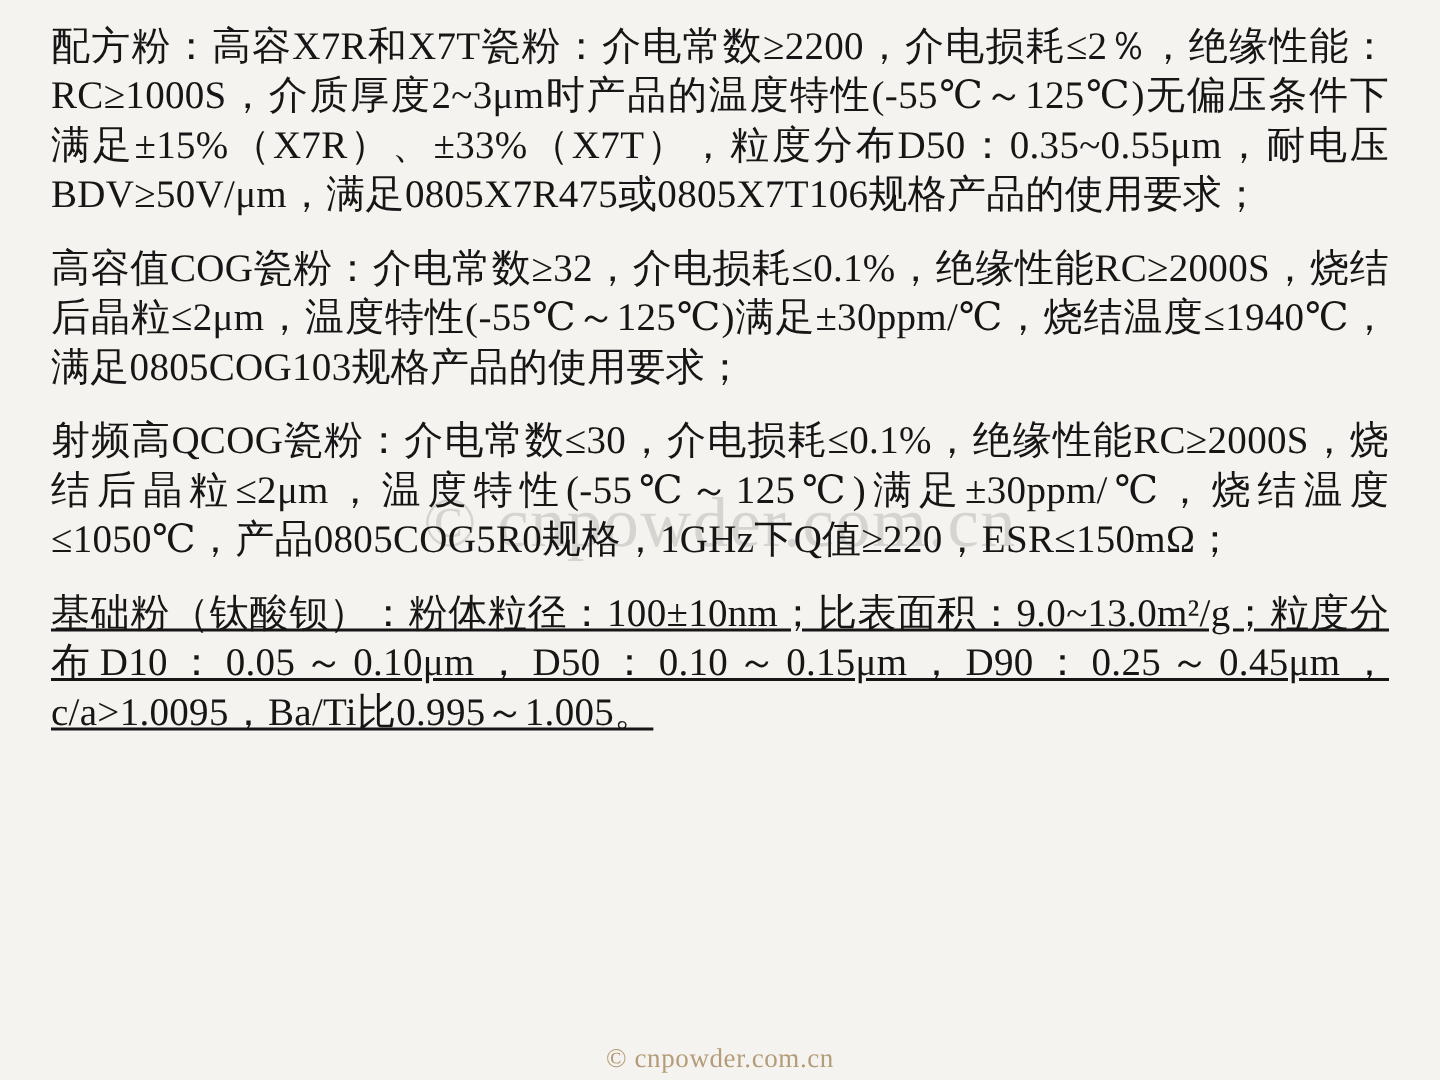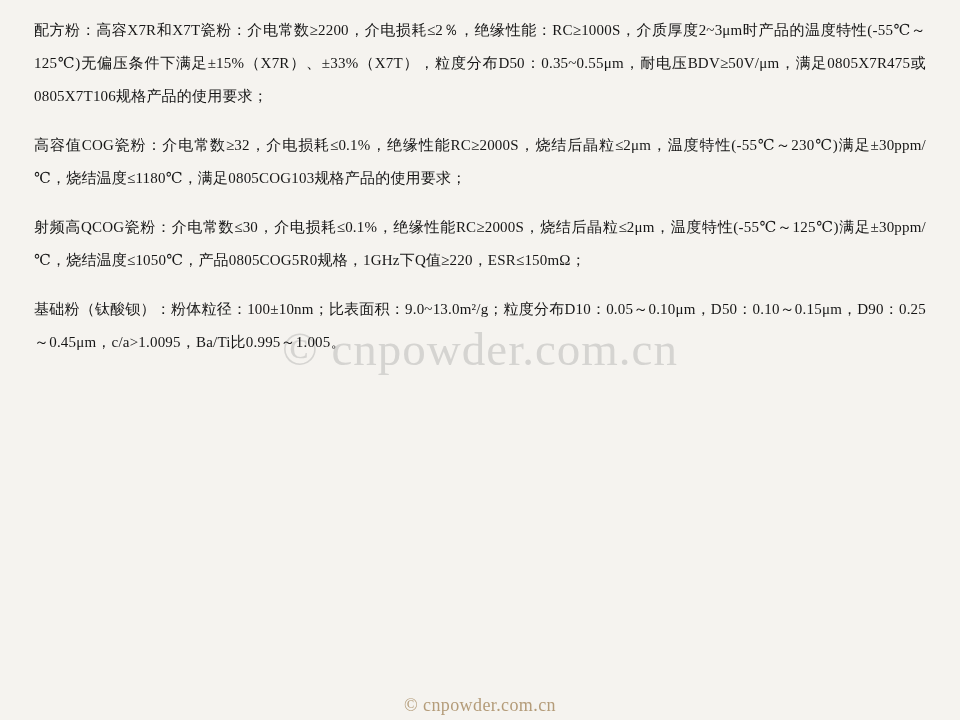--- a/index.html
+++ b/index.html
@@ -17,32 +17,33 @@
   #page {
     position: absolute;
     left: 0; top: 0;
     width: 960px;
     height: 720px;
     background: #f5f3ef;
     box-sizing: border-box;
     padding: 14px 34px 0 34px;
   }
   .para {
-    font-size: 15px;
+    font-size: 26px;
     line-height: 33px;
     color: #161616;
     margin: 0 0 16px 0;
     text-align: justify;
     text-justify: inter-ideograph;
     letter-spacing: 0.2px;
     position: relative;
     z-index: 3;
   }
   .para.last {
     margin-bottom: 0;
+    text-decoration: underline;
   }
   
   .watermark-main {
     position: absolute;
     left: 0;
     top: 322px;
     width: 960px;
     text-align: center;
     font-family: "Liberation Serif", "DejaVu Serif", serif;
     font-size: 47px;
@@ -67,18 +68,18 @@
   }
 </style>
 </head>
 <body>
 
 <div id="page">
 
   <div class="watermark-main">© cnpowder.com.cn</div>
 
   <p class="para">配方粉：高容X7R和X7T瓷粉：介电常数≥2200，介电损耗≤2％，绝缘性能：RC≥1000S，介质厚度2~3μm时产品的温度特性(-55℃～125℃)无偏压条件下满足±15%（X7R）、±33%（X7T），粒度分布D50：0.35~0.55μm，耐电压BDV≥50V/μm，满足0805X7R475或0805X7T106规格产品的使用要求；</p>
-  <p class="para">高容值COG瓷粉：介电常数≥32，介电损耗≤0.1%，绝缘性能RC≥2000S，烧结后晶粒≤2μm，温度特性(-55℃～230℃)满足±30ppm/℃，烧结温度≤1180℃，满足0805COG103规格产品的使用要求；</p>
+  <p class="para">高容值COG瓷粉：介电常数≥32，介电损耗≤0.1%，绝缘性能RC≥2000S，烧结后晶粒≤2μm，温度特性(-55℃～125℃)满足±30ppm/℃，烧结温度≤1940℃，满足0805COG103规格产品的使用要求；</p>
   <p class="para">射频高QCOG瓷粉：介电常数≤30，介电损耗≤0.1%，绝缘性能RC≥2000S，烧结后晶粒≤2μm，温度特性(-55℃～125℃)满足±30ppm/℃，烧结温度≤1050℃，产品0805COG5R0规格，1GHz下Q值≥220，ESR≤150mΩ；</p>
   <p class="para last">基础粉（钛酸钡）：粉体粒径：100±10nm；比表面积：9.0~13.0m²/g；粒度分布D10：0.05～0.10μm，D50：0.10～0.15μm，D90：0.25～0.45μm，c/a&gt;1.0095，Ba/Ti比0.995～1.005。</p>
 
   <div class="watermark-foot">© cnpowder.com.cn</div>
 </div>
 
 </body></html>

